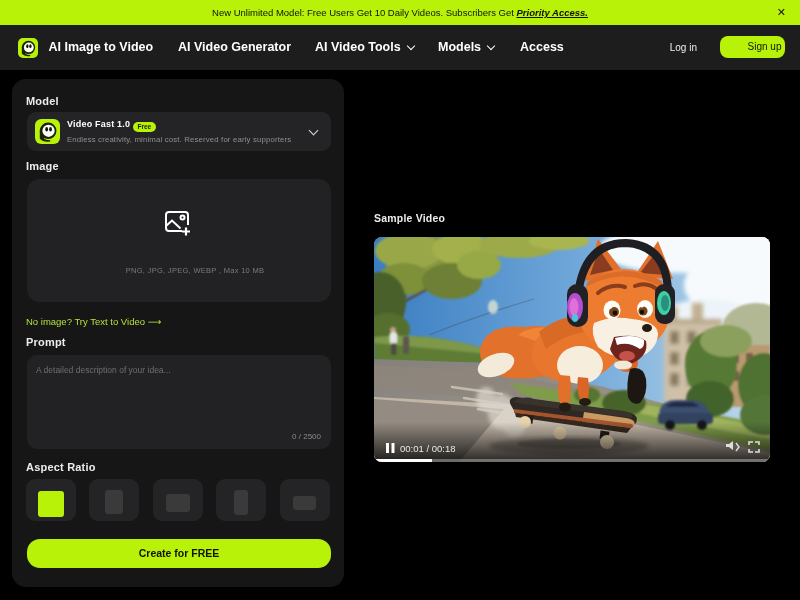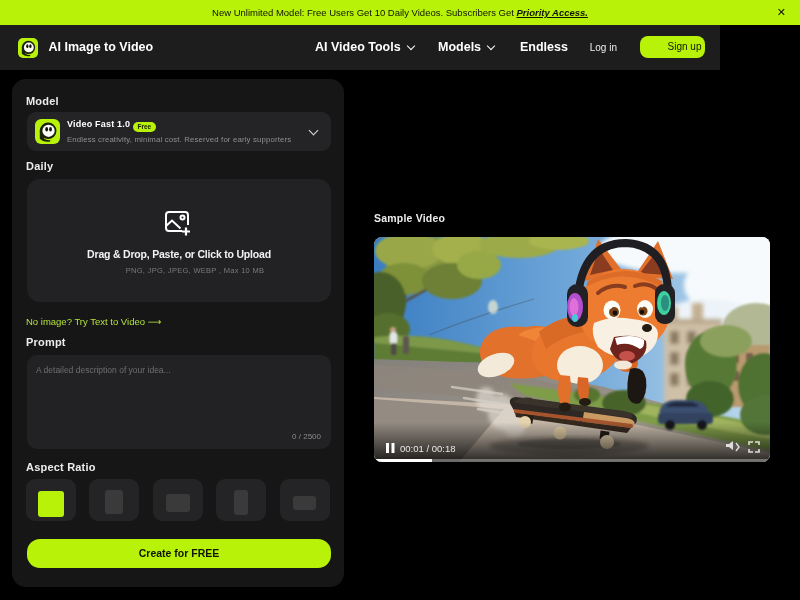--- a/index.html
+++ b/index.html
@@ -1,20 +1,20 @@
 <!DOCTYPE html>
 <html><head>
 <meta charset="utf-8">
 <style>
   * { margin:0; padding:0; box-sizing:border-box; }
   html,body { width:800px; height:600px; background:#000; font-family:"Liberation Sans", sans-serif; overflow:hidden; position:relative; }
   .banner { position:absolute; left:0; top:0; width:800px; height:25px; background:#b8f208; }
   .banner .txt { position:absolute; left:0; top:0; width:100%; height:25px; line-height:26px; text-align:center; font-size:9.5px; color:#101400; }
   .banner .x { position:absolute; right:14px; top:0; height:25px; line-height:25px; font-size:11px; color:#101400; }
-  .nav { position:absolute; left:0; top:25px; width:720px; height:45px; background:#1d1d1d; }
+  .nav { position:absolute; left:0; top:25px; width:800px; height:45px; background:#1d1d1d; }
   .logo { position:absolute; left:18px; top:13px; width:20px; height:20px; }
   .navitem { position:absolute; top:0; height:45px; line-height:45px; color:#fff; font-size:12.5px; font-weight:700; letter-spacing:0px; }
   .chev { display:inline-block; width:8px; height:8px; margin-left:6px; position:relative; top:-1px; }
   .chev:before { content:""; position:absolute; left:1px; top:1px; width:5px; height:5px; border-right:1.6px solid #fff; border-bottom:1.6px solid #fff; transform:rotate(45deg); }
   .login { position:absolute; right:103px; top:0; height:45px; line-height:45px; color:#eee; font-size:10px; font-weight:400; }
   .signup { position:absolute; right:15px; top:11px; width:65px; height:22px; background:#b8f208; border-radius:8px; text-align:center; line-height:22px; font-size:10px; color:#111800; font-weight:400; position:absolute;padding-left:24px; }
 
   .panel { position:absolute; left:12px; top:79px; width:332px; height:508px; background:#161616; border-radius:14px; }
   .lbl { position:absolute; color:#ececec; font-size:11px; font-weight:700; letter-spacing:0.2px; }
   .modelbox { position:absolute; left:27px; top:112px; width:304px; height:39px; background:#242426; border-radius:9px; }
@@ -46,51 +46,51 @@
 <div class="nav">
   <svg class="logo" viewBox="0 0 24 24">
     <rect x="0" y="0" width="24" height="24" rx="6" fill="#b8f208"></rect>
     <circle cx="12.6" cy="11.3" r="8" fill="#1b2208"></circle>
     <path d="M4.6 11 h4 v8 q2.5 1.6 6 1.2 l0 1.4 q-6.5 1 -10 -2.6 z" fill="#1b2208"></path>
     <circle cx="13" cy="11.3" r="5.9" fill="#fdfdfa"></circle>
     <ellipse cx="11.2" cy="9.8" rx="1.35" ry="2.2" fill="#101505"></ellipse>
     <ellipse cx="14.9" cy="9.8" rx="1.35" ry="2.2" fill="#101505"></ellipse>
   </svg>
   <div class="navitem" style="left:48.5px;">AI Image to Video</div>
+  <div class="navitem" style="left:178px;">AI Video Generator</div>
   <div class="navitem" style="left:315px;">AI Video Tools<span class="chev"></span></div>
   <div class="navitem" style="left:438px;">Models<span class="chev"></span></div>
-  <div class="navitem" style="left:520px;">Endless</div>
+  <div class="navitem" style="left:520px;">Access</div>
   <div class="login">Log in</div>
   <div class="signup">Sign up</div>
 </div>
 <div class="panel"></div>
 <div class="lbl" style="left:26px; top:95px;">Model</div>
 <div class="modelbox">
   <svg class="mlogo" viewBox="0 0 24 24">
     <rect x="0" y="0" width="24" height="24" rx="6" fill="#b8f208"></rect>
     <circle cx="12.6" cy="11.3" r="8" fill="#1b2208"></circle>
     <path d="M4.6 11 h4 v8 q2.5 1.6 6 1.2 l0 1.4 q-6.5 1 -10 -2.6 z" fill="#1b2208"></path>
     <circle cx="13" cy="11.3" r="5.9" fill="#fdfdfa"></circle>
     <ellipse cx="11.2" cy="9.8" rx="1.35" ry="2.2" fill="#101505"></ellipse>
     <ellipse cx="14.9" cy="9.8" rx="1.35" ry="2.2" fill="#101505"></ellipse>
   </svg>
   <div class="mtitle">Video Fast 1.0</div>
   <div class="freebadge">Free</div>
   <div class="msub">Endless creativity, minimal cost. Reserved for early supporters</div>
   <div class="mchev"></div>
 </div>
-<div class="lbl" style="left:26px; top:160px;">Daily</div>
+<div class="lbl" style="left:26px; top:160px;">Image</div>
 <div class="upload">
   <svg style="position:absolute;left:134px;top:27px;" width="32" height="32" viewBox="0 0 32 32" fill="none" stroke="#fff" stroke-width="2">
     <path d="M27 19 v-10 a3 3 0 0 0 -3 -3 h-16 a3 3 0 0 0 -3 3 h0 v13 a3 3 0 0 0 3 3 h13"></path>
     <circle cx="21.5" cy="11.5" r="2"></circle>
     <path d="M5 20 l6 -5.5 8.5 8"></path>
     <path d="M25 21.5 v8 M21 25.5 h8" stroke-width="2.2"></path>
   </svg>
-  <div class="upl1">Drag &amp; Drop, Paste, or Click to Upload</div>
   <div class="upl2">PNG, JPG, JPEG, WEBP , Max 10 MB</div>
 </div>
 <div class="tlink">No image? Try Text to Video <span style="letter-spacing:-2px;">⟶</span></div>
 <div class="lbl" style="left:26px; top:336px;">Prompt</div>
 <div class="ta">
   <div class="taph">A detailed description of your idea...</div>
   <div class="tacnt">0 / 2500</div>
 </div>
 <div class="lbl" style="left:26px; top:461px;">Aspect Ratio</div>
 <div class="ar" style="left:26px;">

